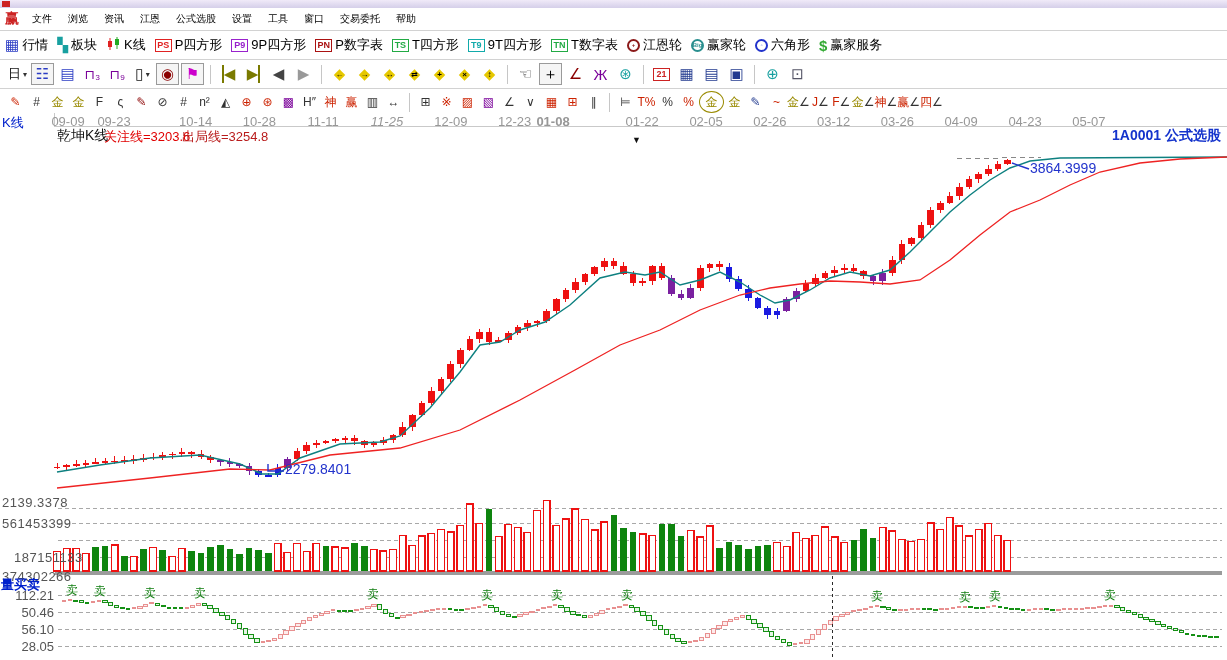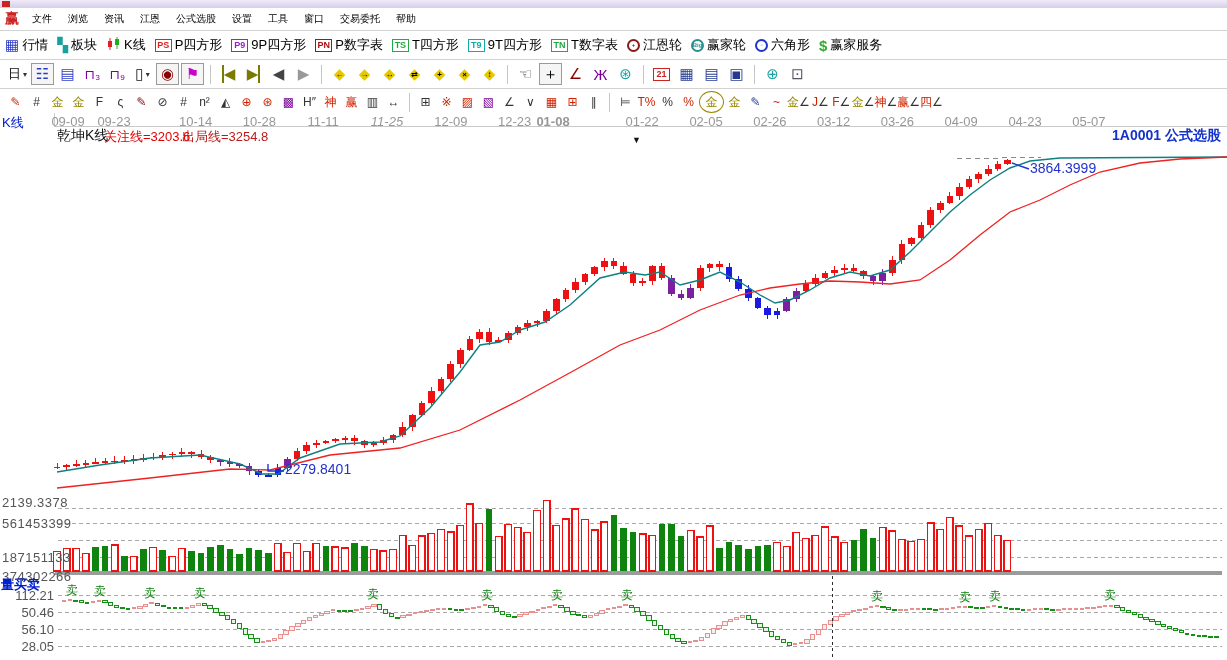--- a/index.html
+++ b/index.html
@@ -930,21 +930,21 @@
       <text x="1110" y="599.430303030303" fill="#0f7d0f" font-size="12" text-anchor="middle" font-family="&quot;Liberation Sans&quot;,&quot;DejaVu Sans&quot;,sans-serif">卖</text>
       <line x1="832" y1="576" x2="832" y2="660" stroke="#2a2a2a" stroke-width="1" stroke-dasharray="3,3"></line>
     </svg>
 
   <span class="abs" id="anno-high" style="color: rgb(34, 51, 204);">3864.3999</span>
   <span class="abs" id="anno-low" style="color: rgb(34, 51, 204);">2279.8401</span>
   <div id="vol-axis">
       <span class="vol-lbl" style="top: 382px;">2139.3378</span>
       <span class="vol-lbl" style="top: 403px;">561453399</span>
       <span class="vol-lbl" style="top: 444px; margin-top: 12px;">374302266</span>
-      <span class="vol-lbl" style="top: 437px;">187151133</span>
+      <span class="vol-lbl" style="top: 437px; margin-left: 12px;">187151133</span>
     </div>
   <span class="abs" id="vol-pane-label">量买卖</span>
   <div id="osc-axis">
       <span class="osc-lbl" style="top: 475px;">112.21</span>
       <span class="osc-lbl" style="top: 492px;">50.46</span>
       <span class="osc-lbl" style="top: 509px;">56.10</span>
       <span class="osc-lbl" style="top: 526px;">28.05</span>
     </div>
 </div>
 

